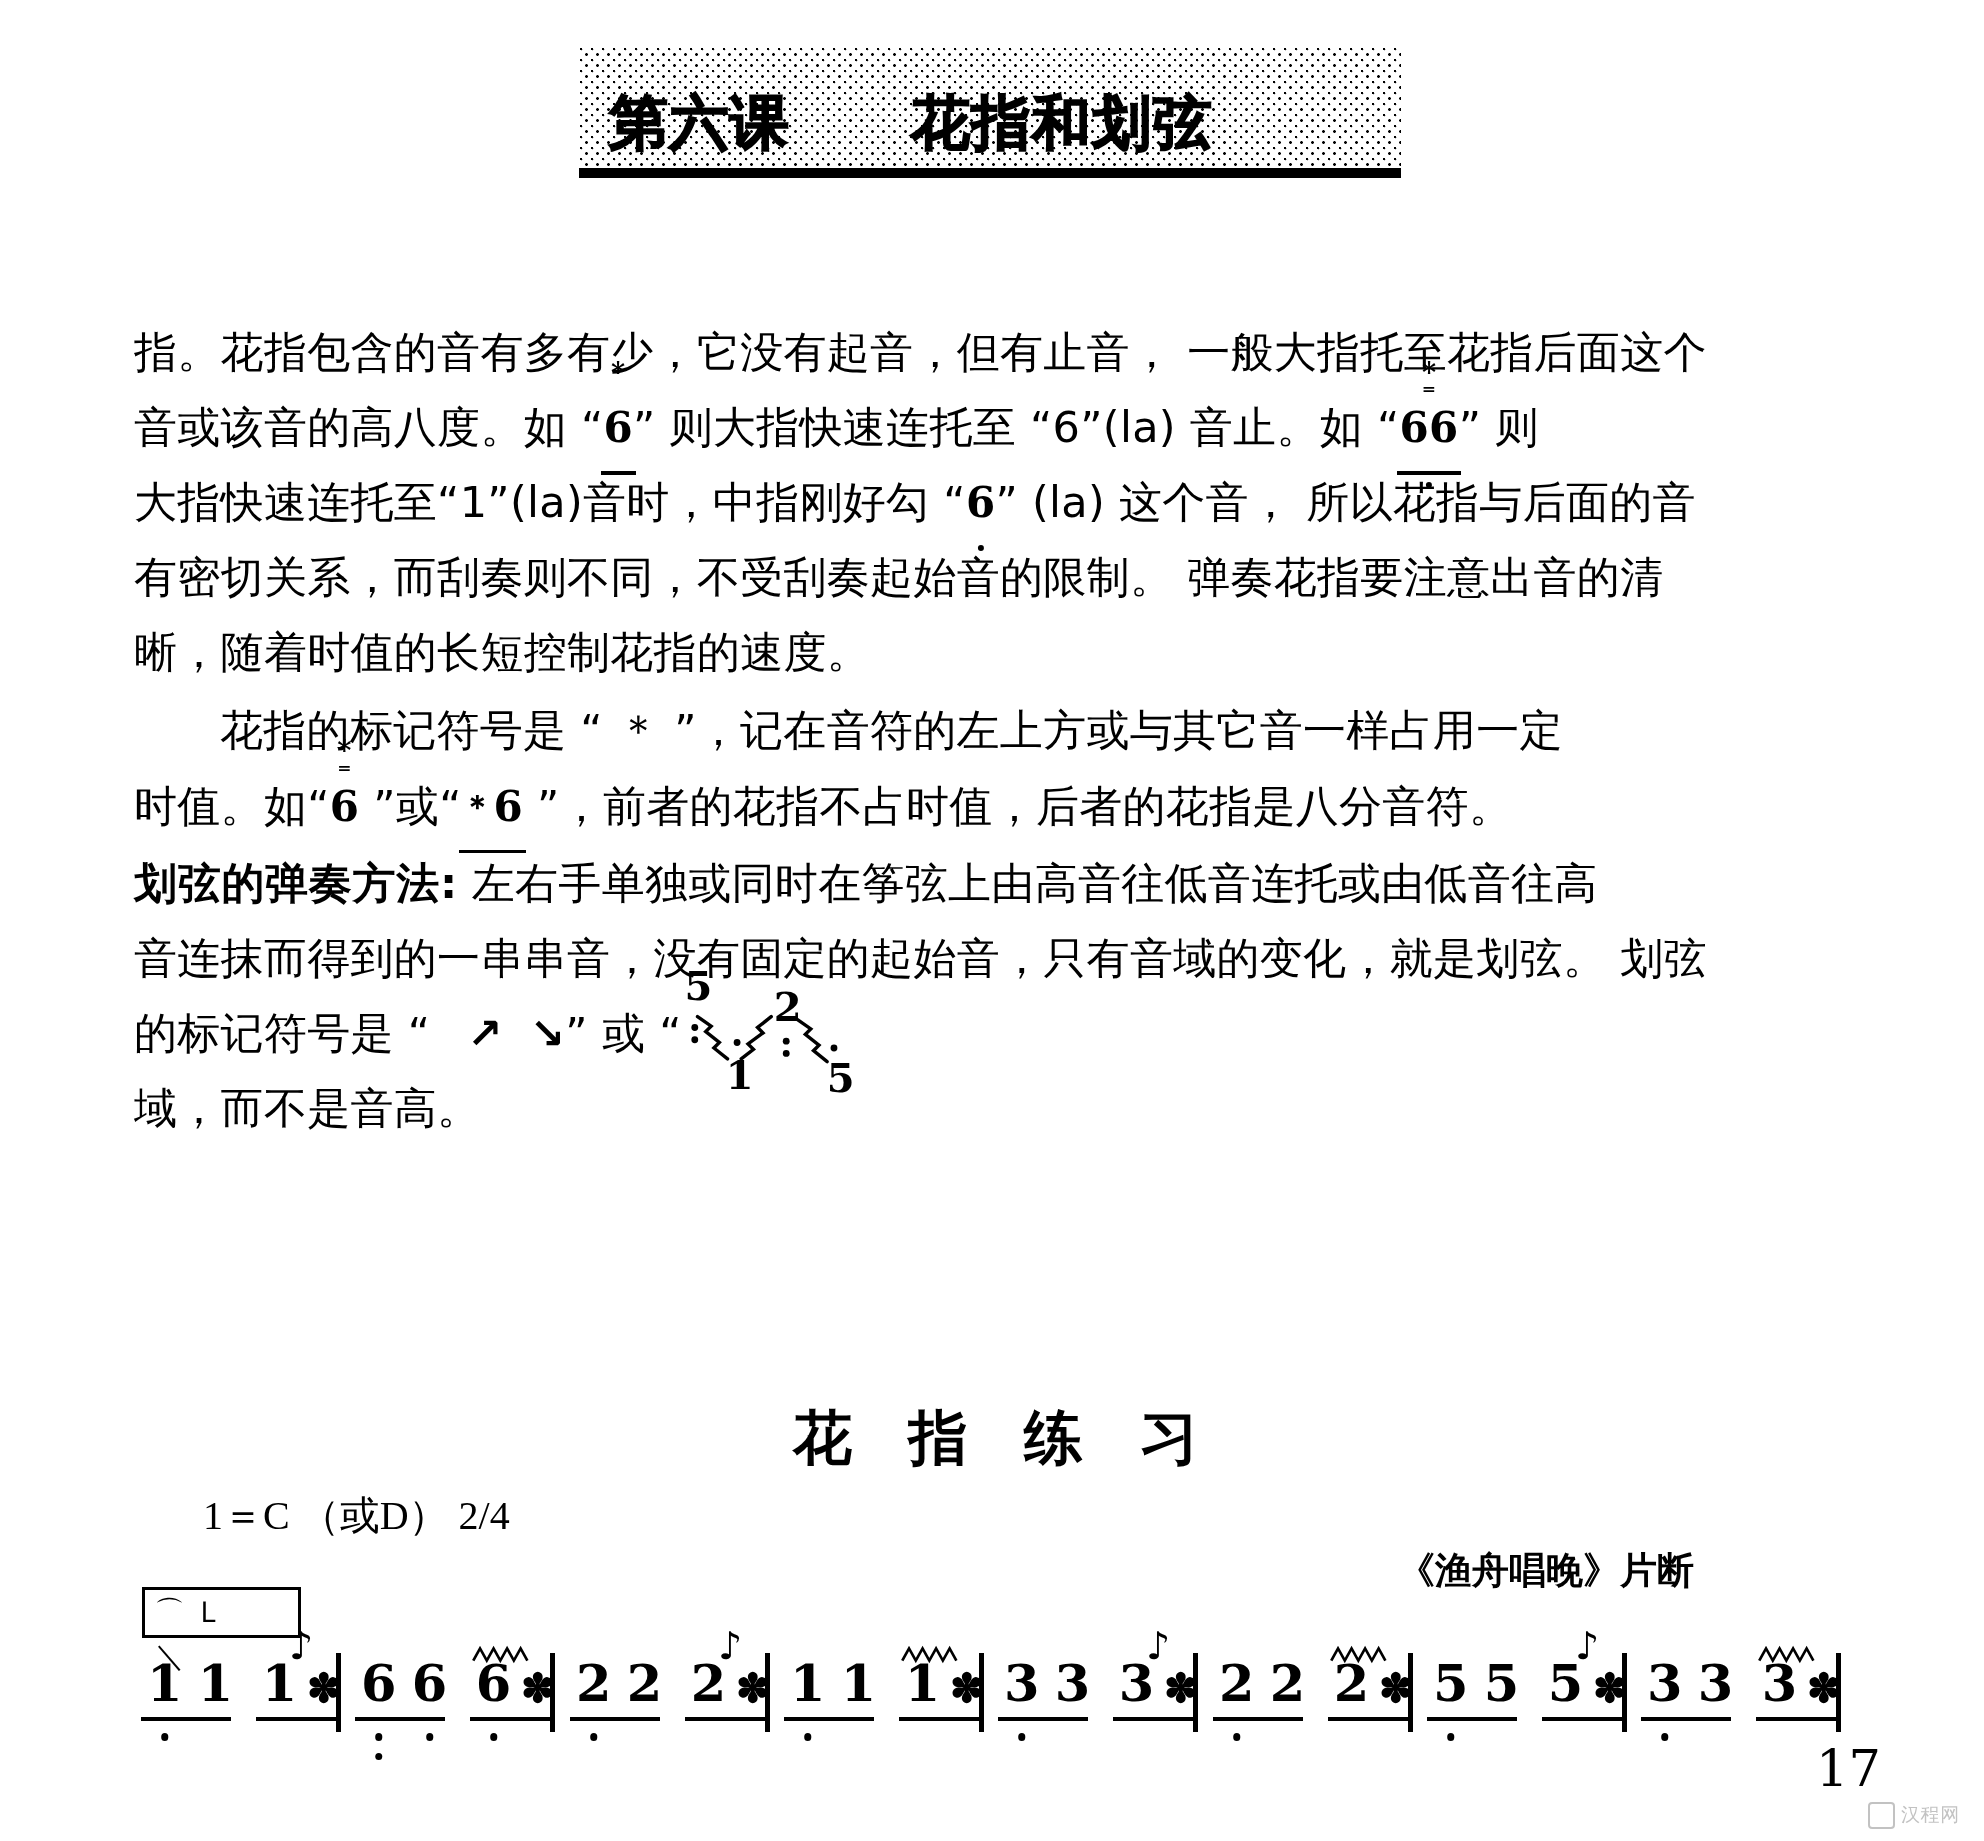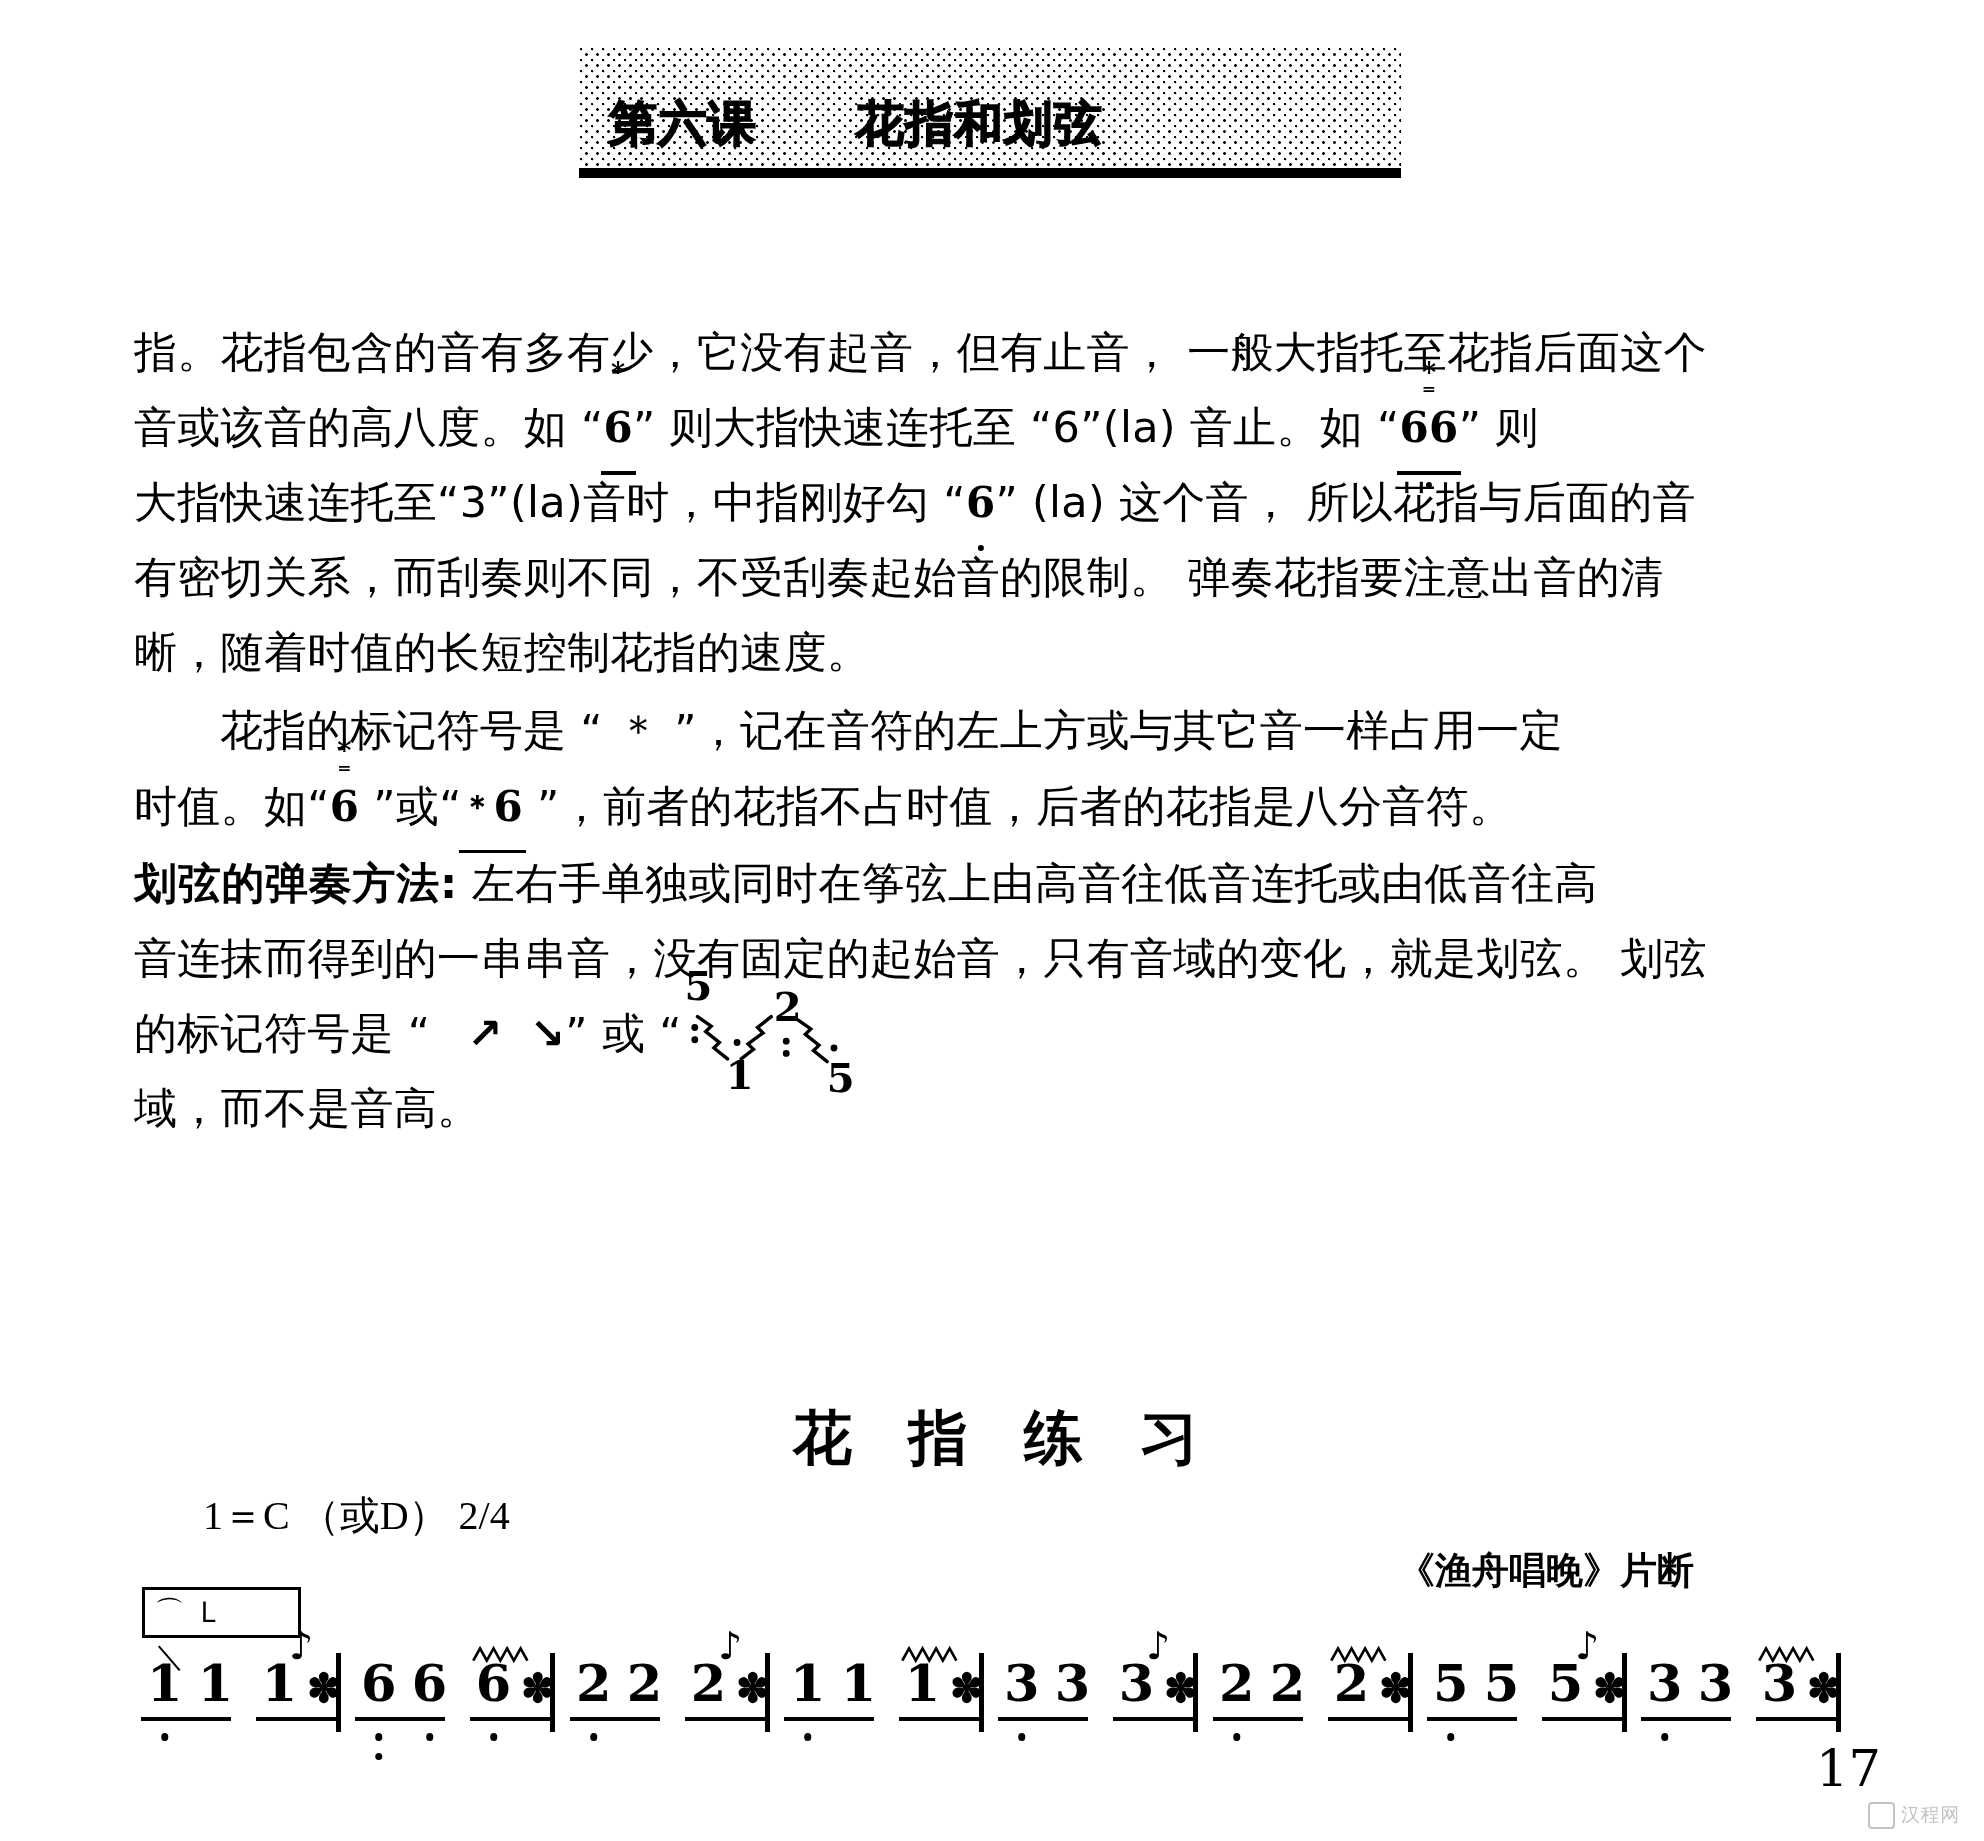--- a/index.html
+++ b/index.html
@@ -34,21 +34,21 @@
     background-image:
       radial-gradient(circle at 2.1px 2.1px, #000 1.3px, transparent 1.5px),
       radial-gradient(circle at 7.5px 7.5px, #000 1.3px, transparent 1.5px);
     background-size: 11px 11px, 11px 11px;
     display: flex;
     align-items: center;
   }
   .title-text {
     font-family: Liberation Serif, serif;
     font-weight: 700;
-    font-size: 48px;
+    font-size: 59px;
     letter-spacing: 1.4px;
     line-height: 1;
     white-space: pre;
     padding-left: 30px;
     margin-top: 26px;
     color: #000;
     -webkit-text-stroke: 1.7px #000;
   }
   .title-rule {
     position: absolute;
@@ -310,21 +310,21 @@
     <div class="title-text">第六课　　花指和划弦</div>
   </div>
   <div class="title-rule"></div>
 </div>
 
 <div class="body-col">
 
   <div class="para">
     <span class="line just">指。花指包含的音有多有少，它没有起音，但有止音， 一般大指托至花指后面这个</span>
     <span class="line just"><span>音或该音的高八度。如 “</span><span class="jian"><span class="star-above">*</span><span class="num">6</span><span class="underbar"></span></span><span>” 则大指快速连托至 “6”(la) 音止。如 “</span><span class="jian"><span class="star-above">*</span><span class="tilde-above">⁼</span><span class="num">6</span><span class="num">6</span><span class="underbar"></span><span class="dot-below"></span></span><span>” 则</span></span>
-    <span class="line just"><span>大指快速连托至“3”(la)音时，中指刚好勾 “</span><span class="jian"><span class="num">6</span><span class="dot-below" style="bottom:-11px"></span></span><span>” (la) 这个音，  所以花指与后面的音</span></span>
+    <span class="line just"><span>大指快速连托至“1”(la)音时，中指刚好勾 “</span><span class="jian"><span class="num">6</span><span class="dot-below" style="bottom:-11px"></span></span><span>” (la) 这个音，  所以花指与后面的音</span></span>
     <span class="line just">有密切关系，而刮奏则不同，不受刮奏起始音的限制。  弹奏花指要注意出音的清</span>
     <span class="line">晰，随着时值的长短控制花指的速度。</span>
   </div>
 
   <div class="para">
     <span class="line just" style="padding-left:86px">花指的标记符号是 “ ＊ ”，记在音符的左上方或与其它音一样占用一定</span>
     <span class="line just"><span>时值。如“</span><span class="jian"><span class="star-above">*</span><span class="tilde-above">⁼</span><span class="num">6</span></span><span> ”或“</span><span class="jian"><span class="star-inline">＊</span><span class="num">6</span><span class="underbar"></span></span><span> ”，前者的花指不占时值，后者的花指是八分音符。</span></span>
   </div>
 
   <div class="para">

